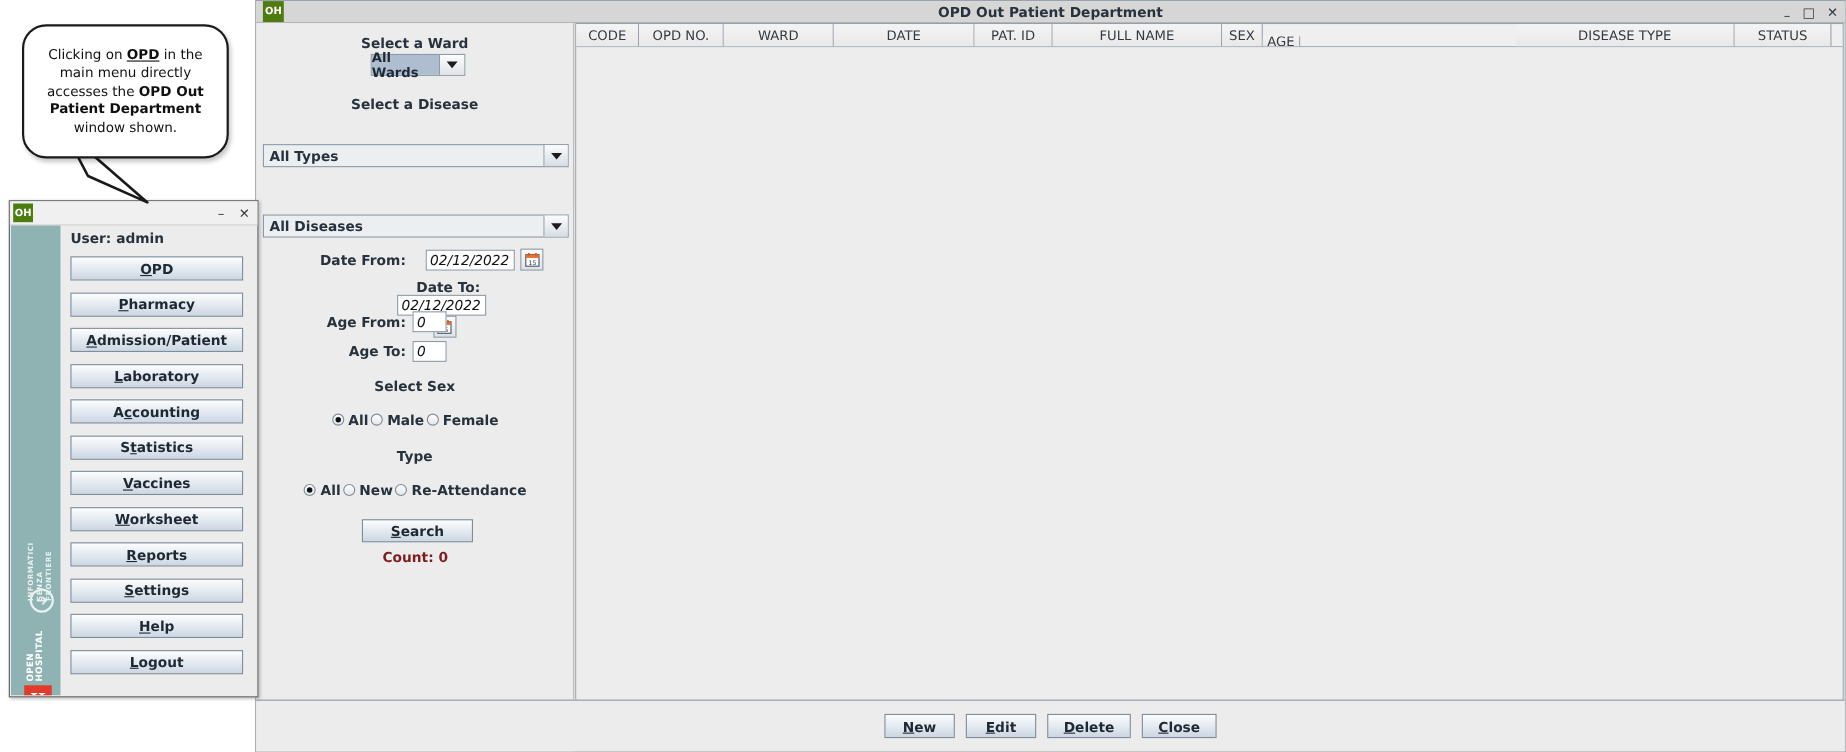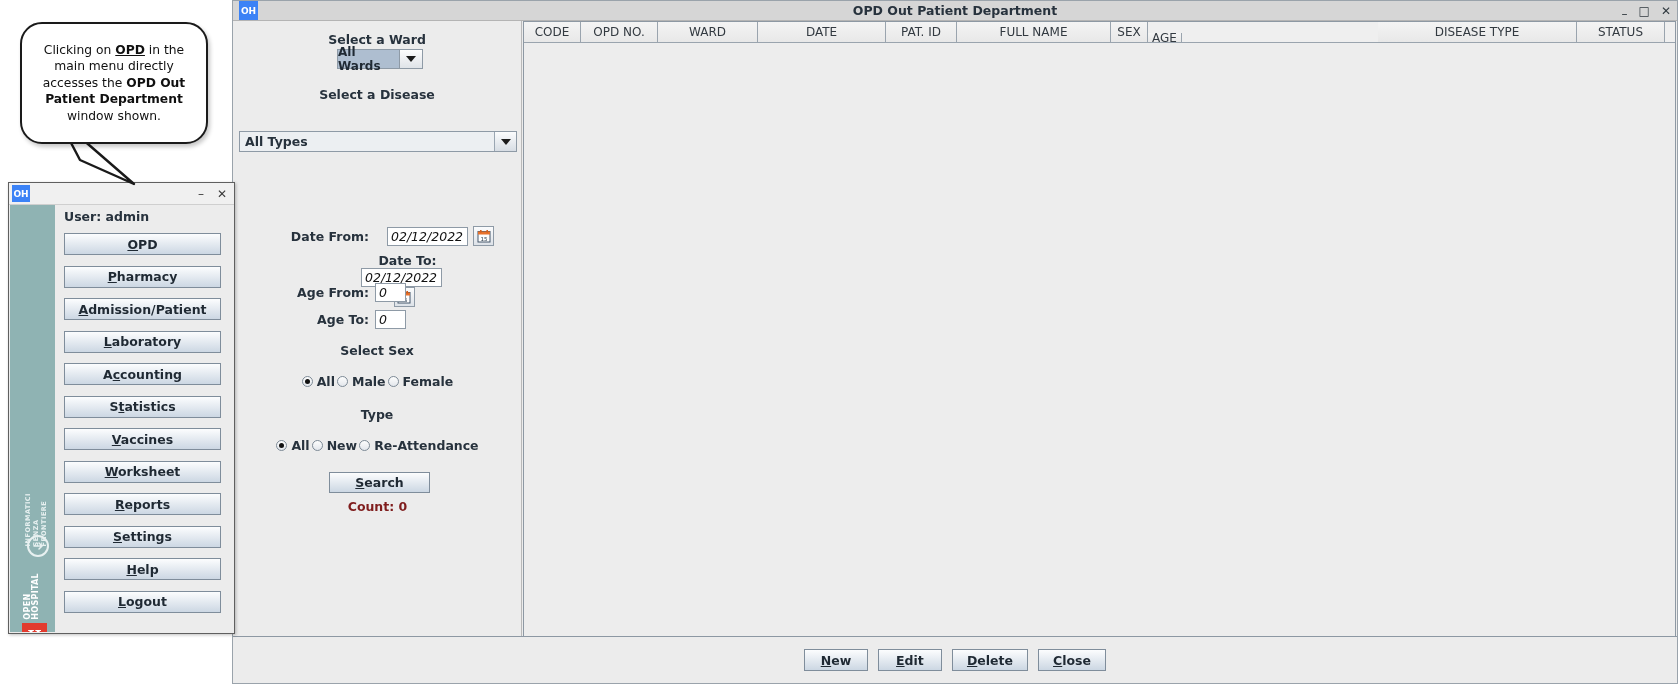--- a/index.html
+++ b/index.html
@@ -13,21 +13,21 @@
   
   #opd-window{
     position:absolute;left:232px;top:0;width:1446px;height:684px;
     background:#ececec;border:1px solid #9aa3ab;box-sizing:border-box;
   }
   #opd-titlebar{
     position:relative;height:19px;background:#d6d6d6;
     border-bottom:1px solid #b4b4b4;display:flex;align-items:center;
   }
   .oh-logo{
-    width:19px;height:19px;background:#3b82f6;color:#fff;
+    width:19px;height:19px;background:#4d7c0f;color:#fff;
     font-size:9px;font-weight:bold;display:flex;align-items:center;
     justify-content:center;letter-spacing:0px;margin-left:6px;
     font-family:"DejaVu Sans","Liberation Sans",sans-serif;
   }
   #opd-title-text{
     position:absolute;left:0;right:0;text-align:center;
     font-size:12.5px;font-weight:bold;color:#27323d;
     font-family:"DejaVu Sans","Liberation Sans",sans-serif;
   }
   .win-ctrls{position:absolute;right:6px;display:flex;gap:11px;align-items:center;}
@@ -268,20 +268,26 @@
     </div>
 
     <input id="disease-search-input" type="text" value="" style="">
     <div id="disease-search-btn">
       <svg width="13" height="13" viewBox="0 0 13 13" aria-hidden="true">
         <circle cx="5.4" cy="5.4" r="3.7" fill="#9fd8f2" stroke="#2a5d86" stroke-width="1.3"></circle>
         <line x1="8.3" y1="8.3" x2="12" y2="12" stroke="#2a5d86" stroke-width="1.8" stroke-linecap="round"></line>
       </svg>
     </div>
 
+    <div class="wide-combo" id="diseases-combo">
+      <div class="txt">All Diseases</div>
+      <div class="arw">
+          <div class="tri-down"></div>
+        </div>
+    </div>
 
     <div class="field-row" id="row-date-from">
       <div class="field-lbl">Date From:</div>
       <input class="txtinput" type="text" value="02/12/2022" style="">
       <div class="cal-btn">
         <svg width="14" height="14" viewBox="0 0 14 14" aria-hidden="true">
           <rect x="1" y="2.5" width="12" height="10.5" fill="#fdfdfd" stroke="#44566a" stroke-width="1"></rect>
           <rect x="1" y="2.5" width="12" height="3" fill="#e8722c"></rect>
           <rect x="3" y="1" width="1.6" height="2.6" fill="#d45f1c"></rect>
           <rect x="9.4" y="1" width="1.6" height="2.6" fill="#d45f1c"></rect>

